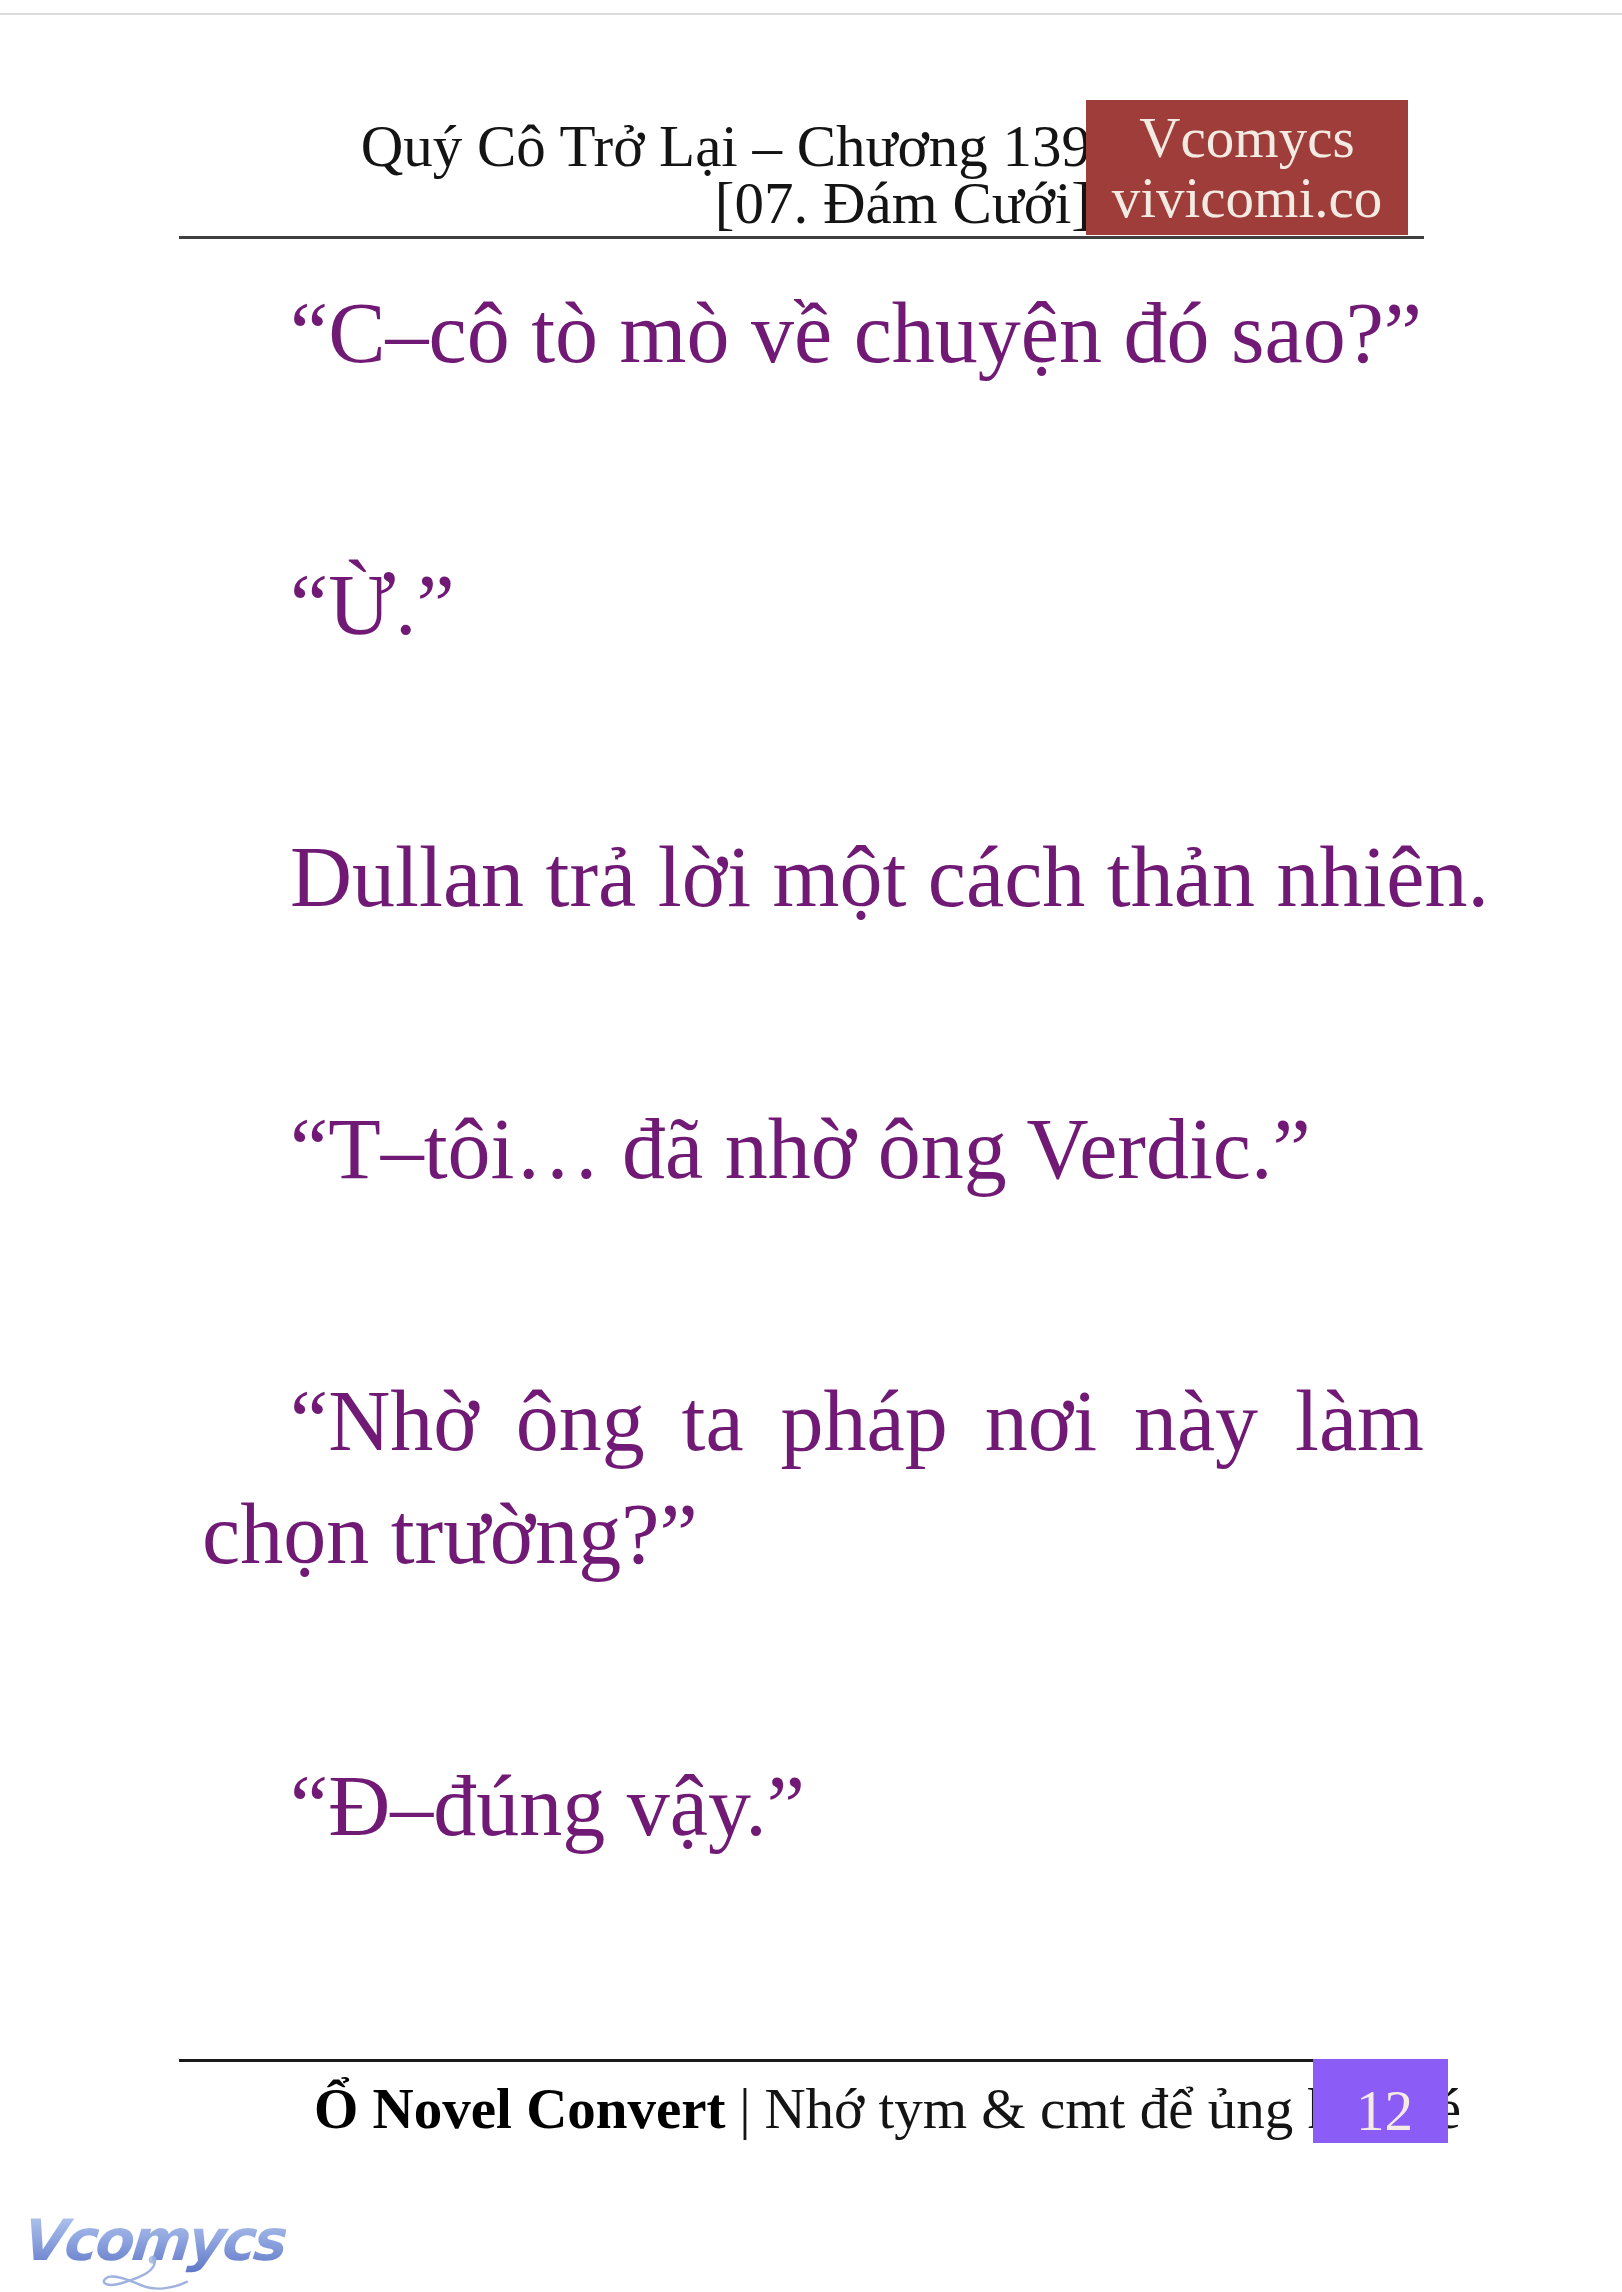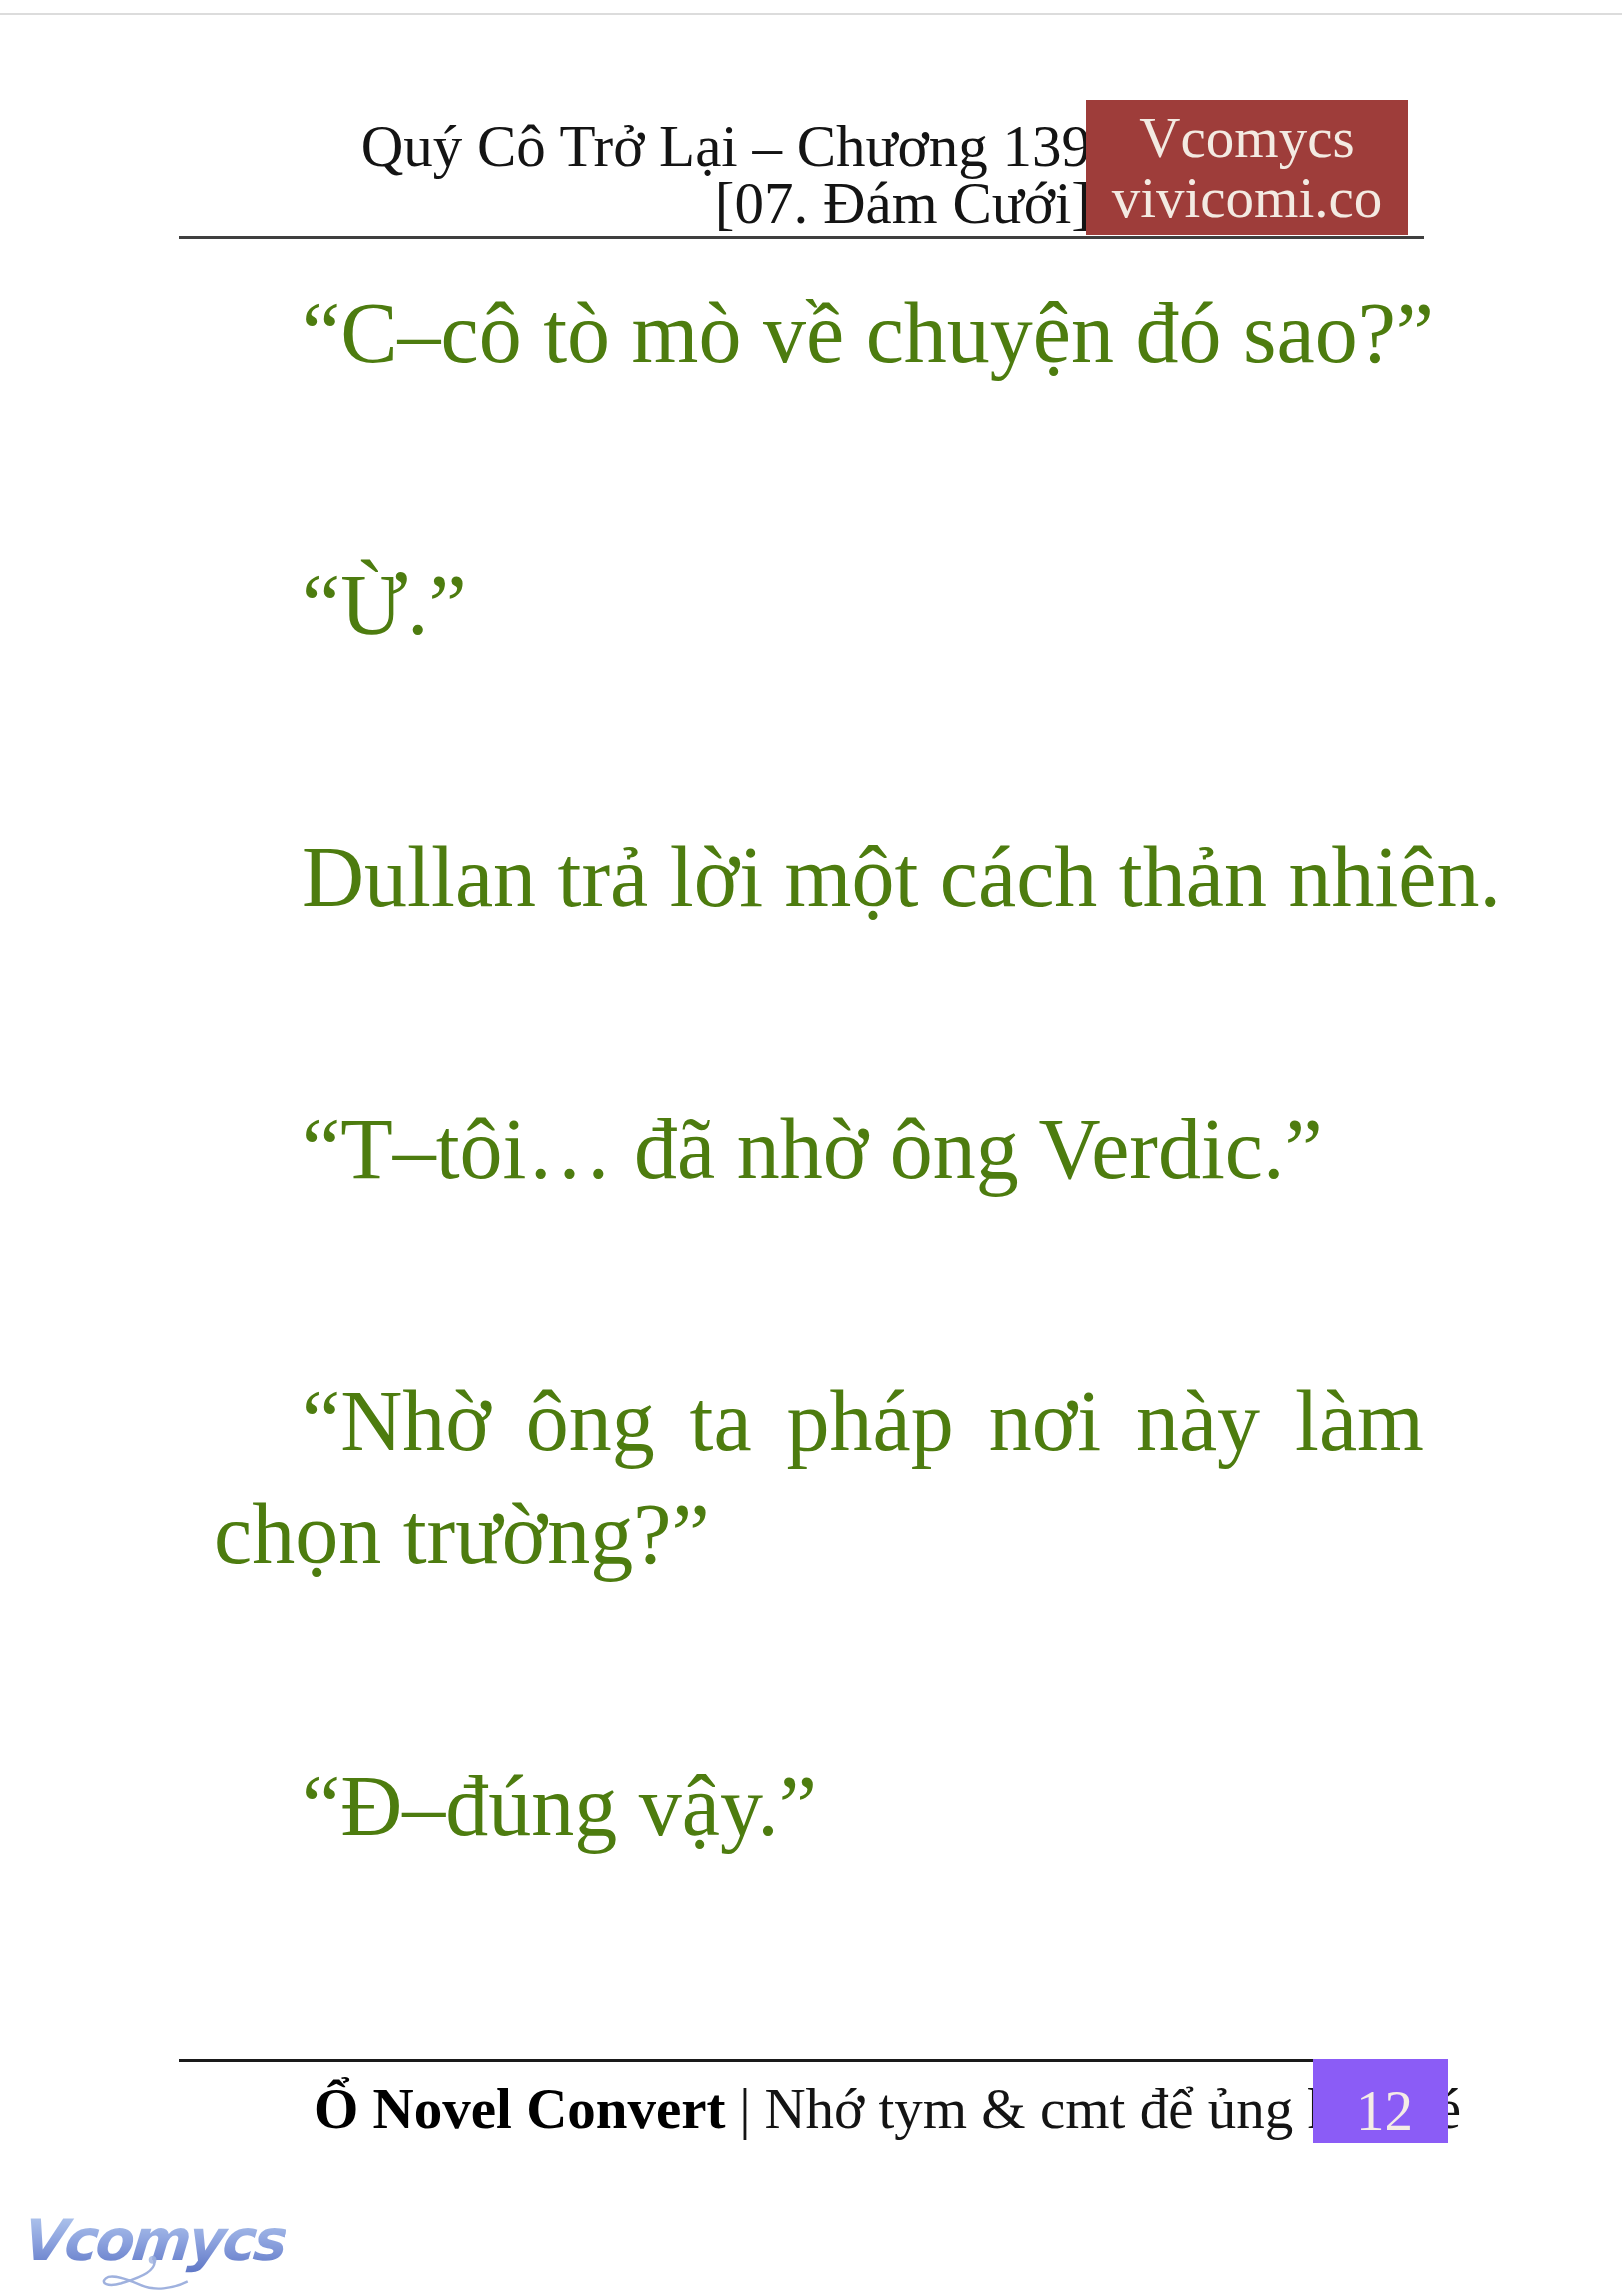--- a/index.html
+++ b/index.html
@@ -35,23 +35,23 @@
     align-items: center; justify-content: center;
     font-size: 57px; line-height: 60px;
     color: #f3eae2; text-align: center;
   }
 
   
   .content {
     position: absolute; left: 202px; top: 277px; width: 1222px;
   }
   .content p {
-    margin: 0 0 159px 12px;
+    margin: 0 0 159px 0;
     font-size: 86px; line-height: 113px;
-    color: #4d7c0f;
+    color: #701a75;
     text-indent: 88px;
   }
   .content p.single { white-space: nowrap; text-align: left; }
   .jline1 {
     display: block; text-indent: 88px;
     text-align: justify; text-align-last: justify;
   }
   .jline2 { display: block; text-indent: 0; text-align: left; }
 
   

